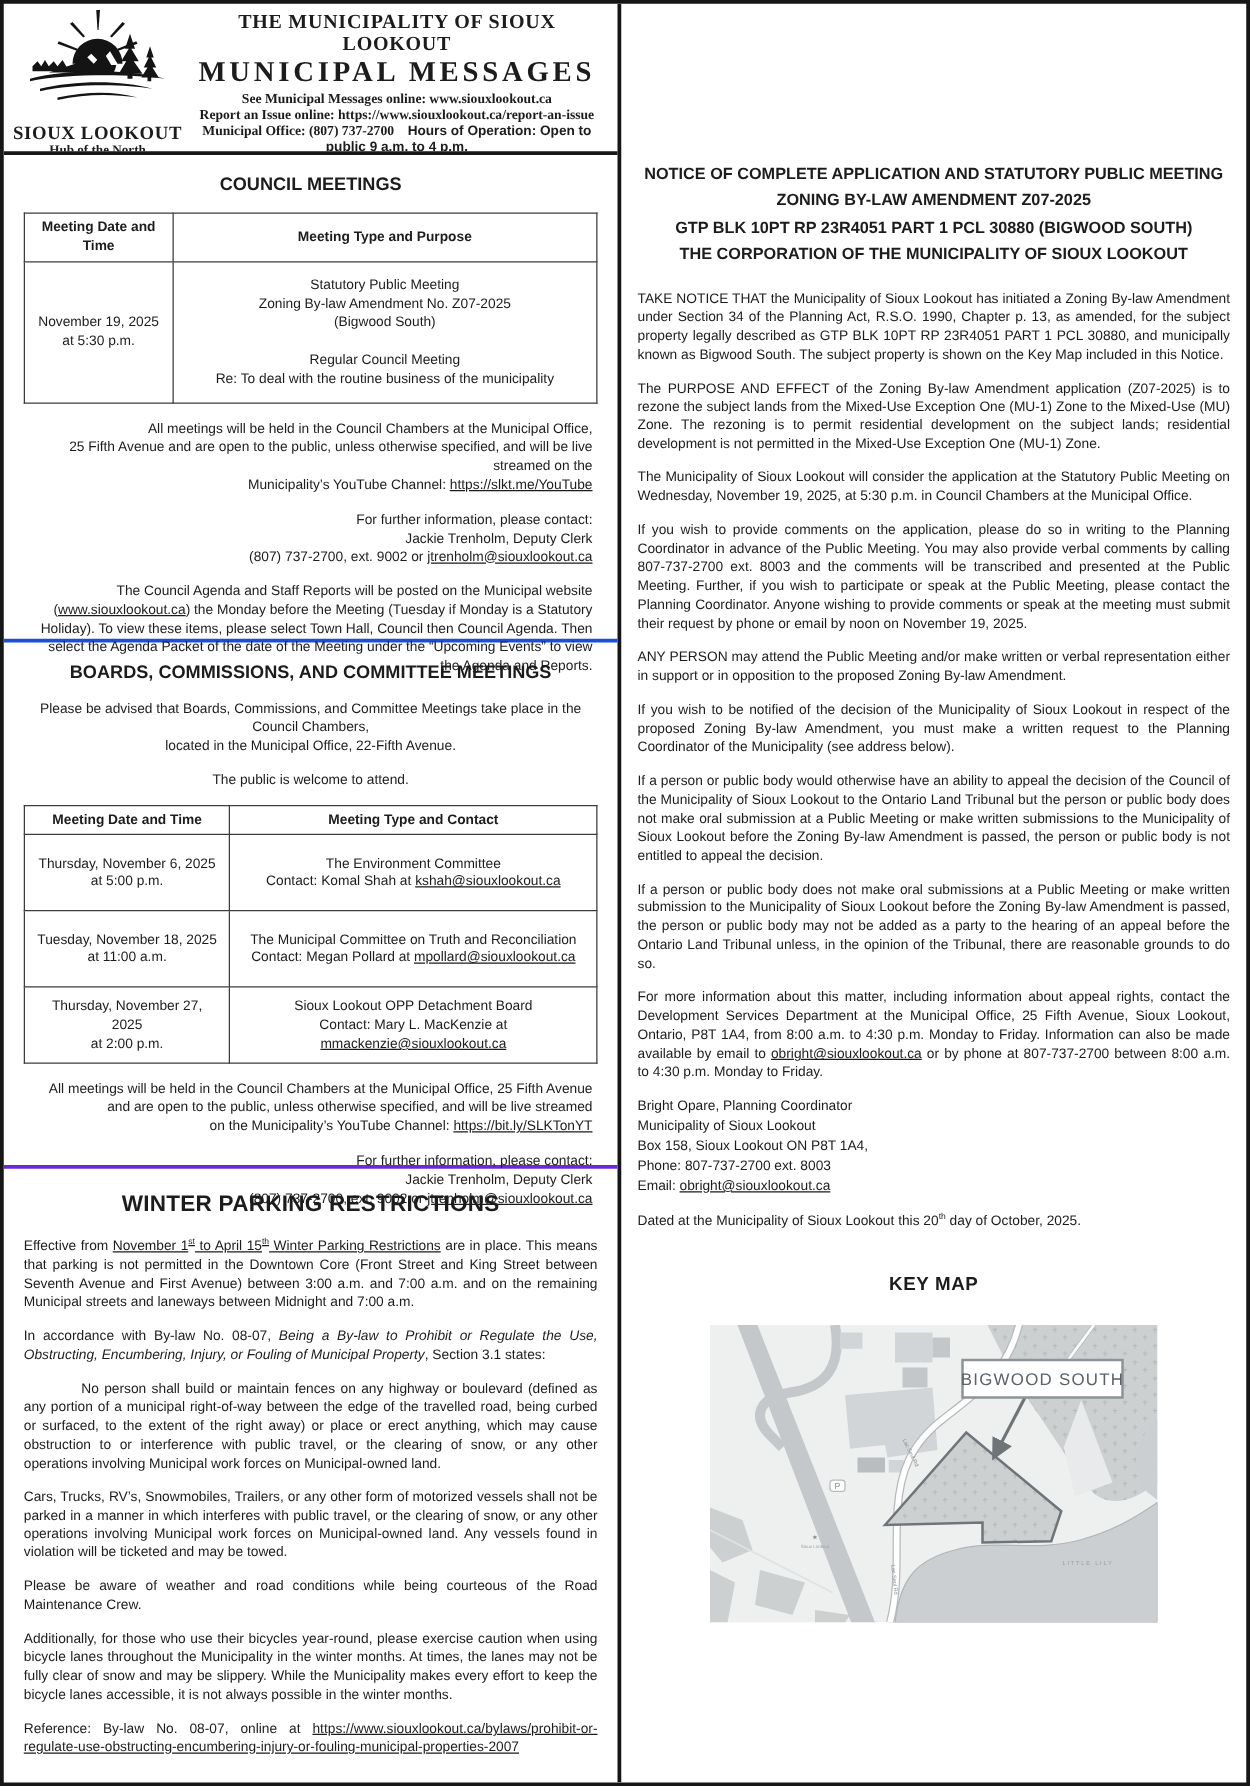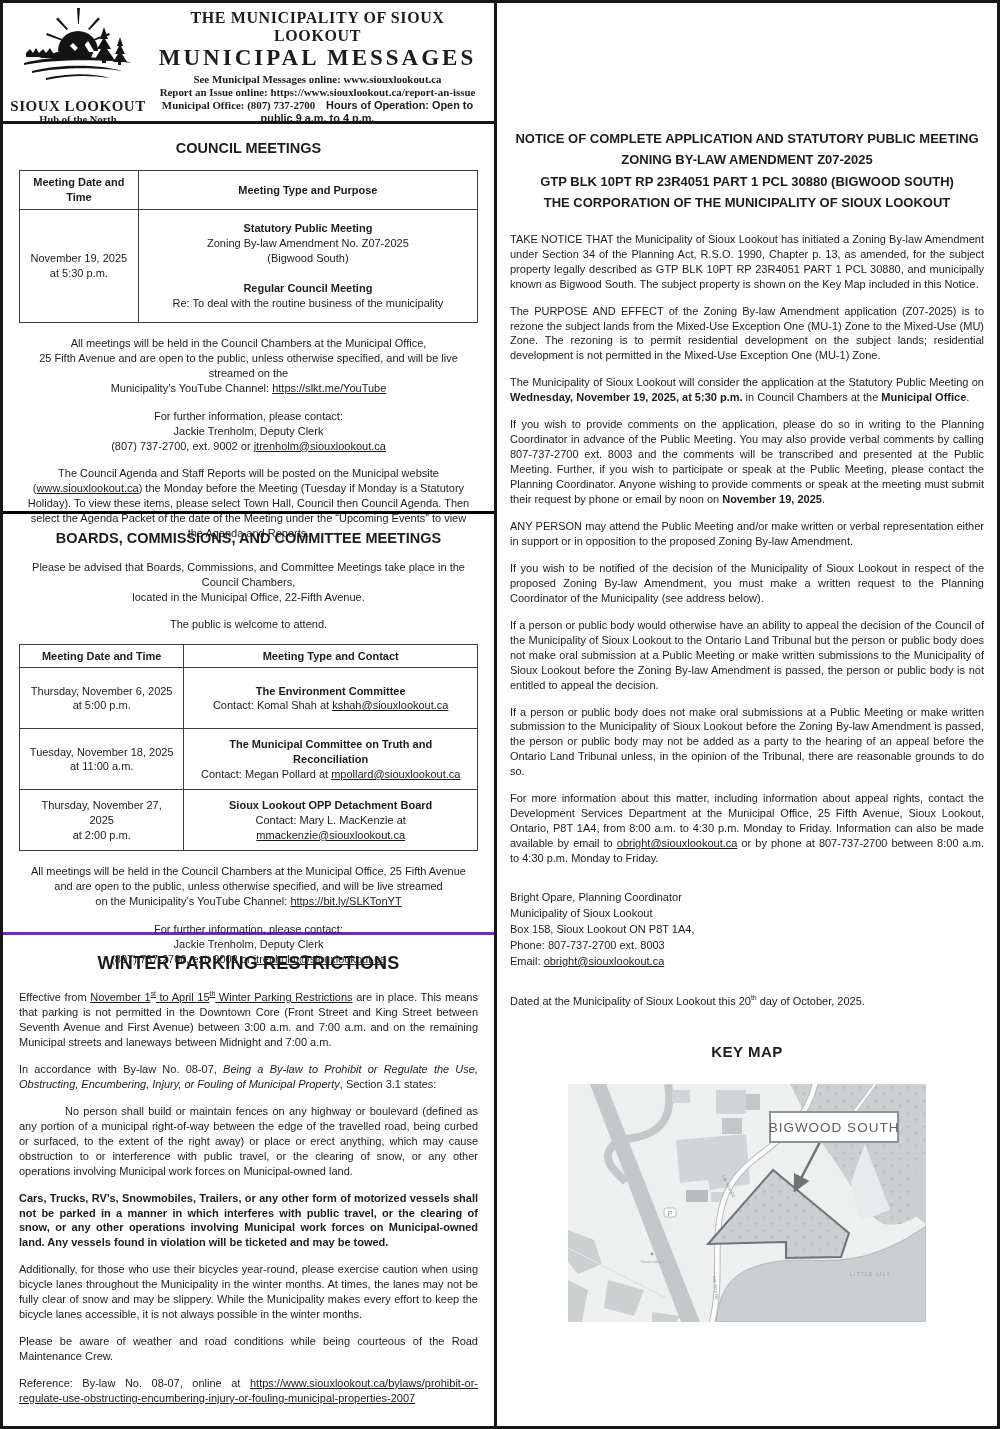--- a/index.html
+++ b/index.html
@@ -16,50 +16,50 @@
   .logoblock{width:138px;text-align:center;font-family:"Liberation Serif",serif;}
   .logo-name{font-weight:bold;font-size:15px;letter-spacing:.5px;margin-top:1px;}
   .logo-tag{font-weight:bold;font-size:10.5px;margin-top:-1px;}
   .mast-right{flex:1;text-align:center;font-family:"Liberation Serif",serif;}
   .mast-org{font-size:16px;font-weight:bold;letter-spacing:.6px;margin-top:2px;}
   .mast-title{font-size:23px;font-weight:bold;letter-spacing:3px;margin:0 0 2px 0;}
   .mast-line{font-size:10.9px;font-weight:bold;line-height:1.2;}
 
   
   .sec{box-sizing:border-box;padding:8px 16px;}
-  .sec-council{min-height:362px;border-bottom:3px solid #000000;}
+  .sec-council{min-height:362px;border-bottom:3px solid #1d4ed8;}
   .sec-boards{min-height:406px;border-bottom:3px solid #6d28d9;}
   .sec-winter{flex:1;}
   .sec-h{text-align:center;font-weight:bold;font-size:14.5px;margin:8px 0 14px;}
   .sec-h-big{font-size:18px;letter-spacing:.2px;margin:10px 0 16px;}
 
   table{border-collapse:collapse;margin:0 auto;}
   .tbl th,.tbl td{border:1px solid #3c3c3c;font-size:11px;padding:4px 8px;text-align:center;
         vertical-align:middle;line-height:1.35;}
   .tbl th{font-weight:bold;}
   .council-tbl .c1{width:106px;}
   .council-tbl .c2{width:344px;}
   .council-tbl td{height:104px;}
   .boards-tbl .c1{width:162px;}
   .boards-tbl .c2{width:296px;}
   .boards-tbl td{height:52px;}
 
-  .note{text-align:center;font-size:11px;line-height:1.36;margin:13px 4px;}
+  .note{text-align:right;font-size:11px;line-height:1.36;margin:13px 4px;}
   .intro{text-align:center;font-size:11px;line-height:1.36;margin:12px 0;}
   .just{text-align:justify;font-size:11px;line-height:1.36;margin:12px 0;}
   .indent{text-indent:46px;}
 
   
   .notice-title{text-align:center;font-weight:bold;font-size:13px;line-height:1.65;margin:0 0 18px;}
-  .contact{font-size:11px;line-height:1.45;margin:24px 0;}
+  .contact{font-size:11px;line-height:1.45;margin:0 0;}
   .keymap-h{text-align:center;font-weight:bold;font-size:15px;letter-spacing:.5px;margin:34px 0 24px;}
   .map-wrap{text-align:center;}
 
   sup{font-size:.62em;line-height:0;}
-  .b{font-weight:bold}.i{font-style:italic}.u{text-decoration:underline}
+  .b{font-weight:normal}.i{font-style:italic}.u{text-decoration:underline}
   .sans{font-family:"Liberation Sans",sans-serif}
 </style>
 </head>
 <body>
 
 <div class="page">
 
   <div class="col-left">
 
     <div class="masthead">
@@ -140,22 +140,22 @@
       <p class="note"><span>All meetings will be held in the Council Chambers at the Municipal Office, 25 Fifth Avenue</span><br><span>and are open to the public, unless otherwise specified, and will be live streamed</span><br><span>on the Municipality’s YouTube Channel: </span><span class="u">https://bit.ly/SLKTonYT</span></p>
       <p class="note"><span>For further information, please contact:</span><br><span>Jackie Trenholm, Deputy Clerk</span><br><span>(807) 737-2700, ext. 9002 or </span><span class="u">jtrenholm@siouxlookout.ca</span></p>
     </div>
 
     <div class="sec sec-winter">
       <div class="sec-h sec-h-big">WINTER PARKING RESTRICTIONS</div>
       <p class="just"><span>Effective from </span><span class="u">November 1</span><sup class="u">st</sup><span class="u"> to April 15</span><sup class="u">th</sup><span class="u"> Winter Parking Restrictions</span><span> are in place. This means that parking is not permitted in the Downtown Core (Front Street and King Street between Seventh Avenue and First Avenue) between 3:00 a.m. and 7:00 a.m. and on the remaining Municipal streets and laneways between Midnight and 7:00 a.m.</span></p>
       <p class="just"><span>In accordance with By-law No. 08-07, </span><span class="i">Being a By-law to Prohibit or Regulate the Use, Obstructing, Encumbering, Injury, or Fouling of Municipal Property</span><span>, Section 3.1 states:</span></p>
       <p class="just indent">No person shall build or maintain fences on any highway or boulevard (defined as any portion of a municipal right-of-way between the edge of the travelled road, being curbed or surfaced, to the extent of the right away) or place or erect anything, which may cause obstruction to or interference with public travel, or the clearing of snow, or any other operations involving Municipal work forces on Municipal-owned land.</p>
       <p class="just"><span class="b">Cars, Trucks, RV’s, Snowmobiles, Trailers, or any other form of motorized vessels shall not be parked in a manner in which interferes with public travel, or the clearing of snow, or any other operations involving Municipal work forces on Municipal-owned land. Any vessels found in violation will be ticketed and may be towed.</span></p>
+      <p class="just">Please be aware of weather and road conditions while being courteous of the Road Maintenance Crew.</p>
       <p class="just">Additionally, for those who use their bicycles year-round, please exercise caution when using bicycle lanes throughout the Municipality in the winter months. At times, the lanes may not be fully clear of snow and may be slippery. While the Municipality makes every effort to keep the bicycle lanes accessible, it is not always possible in the winter months.</p>
-      <p class="just">Please be aware of weather and road conditions while being courteous of the Road Maintenance Crew.</p>
       <p class="just"><span>Reference: By-law No. 08-07, online at </span><span class="u">https://www.siouxlookout.ca/bylaws/prohibit-or-regulate-use-obstructing-encumbering-injury-or-fouling-municipal-properties-2007</span></p>
     </div>
   </div>
 
   <div class="col-right">
     <div class="notice-title">
       <div>NOTICE OF COMPLETE APPLICATION AND STATUTORY PUBLIC MEETING</div>
       <div>ZONING BY-LAW AMENDMENT Z07-2025</div>
       <div>GTP BLK 10PT RP 23R4051 PART 1 PCL 30880 (BIGWOOD SOUTH)</div>
       <div>THE CORPORATION OF THE MUNICIPALITY OF SIOUX LOOKOUT</div>

